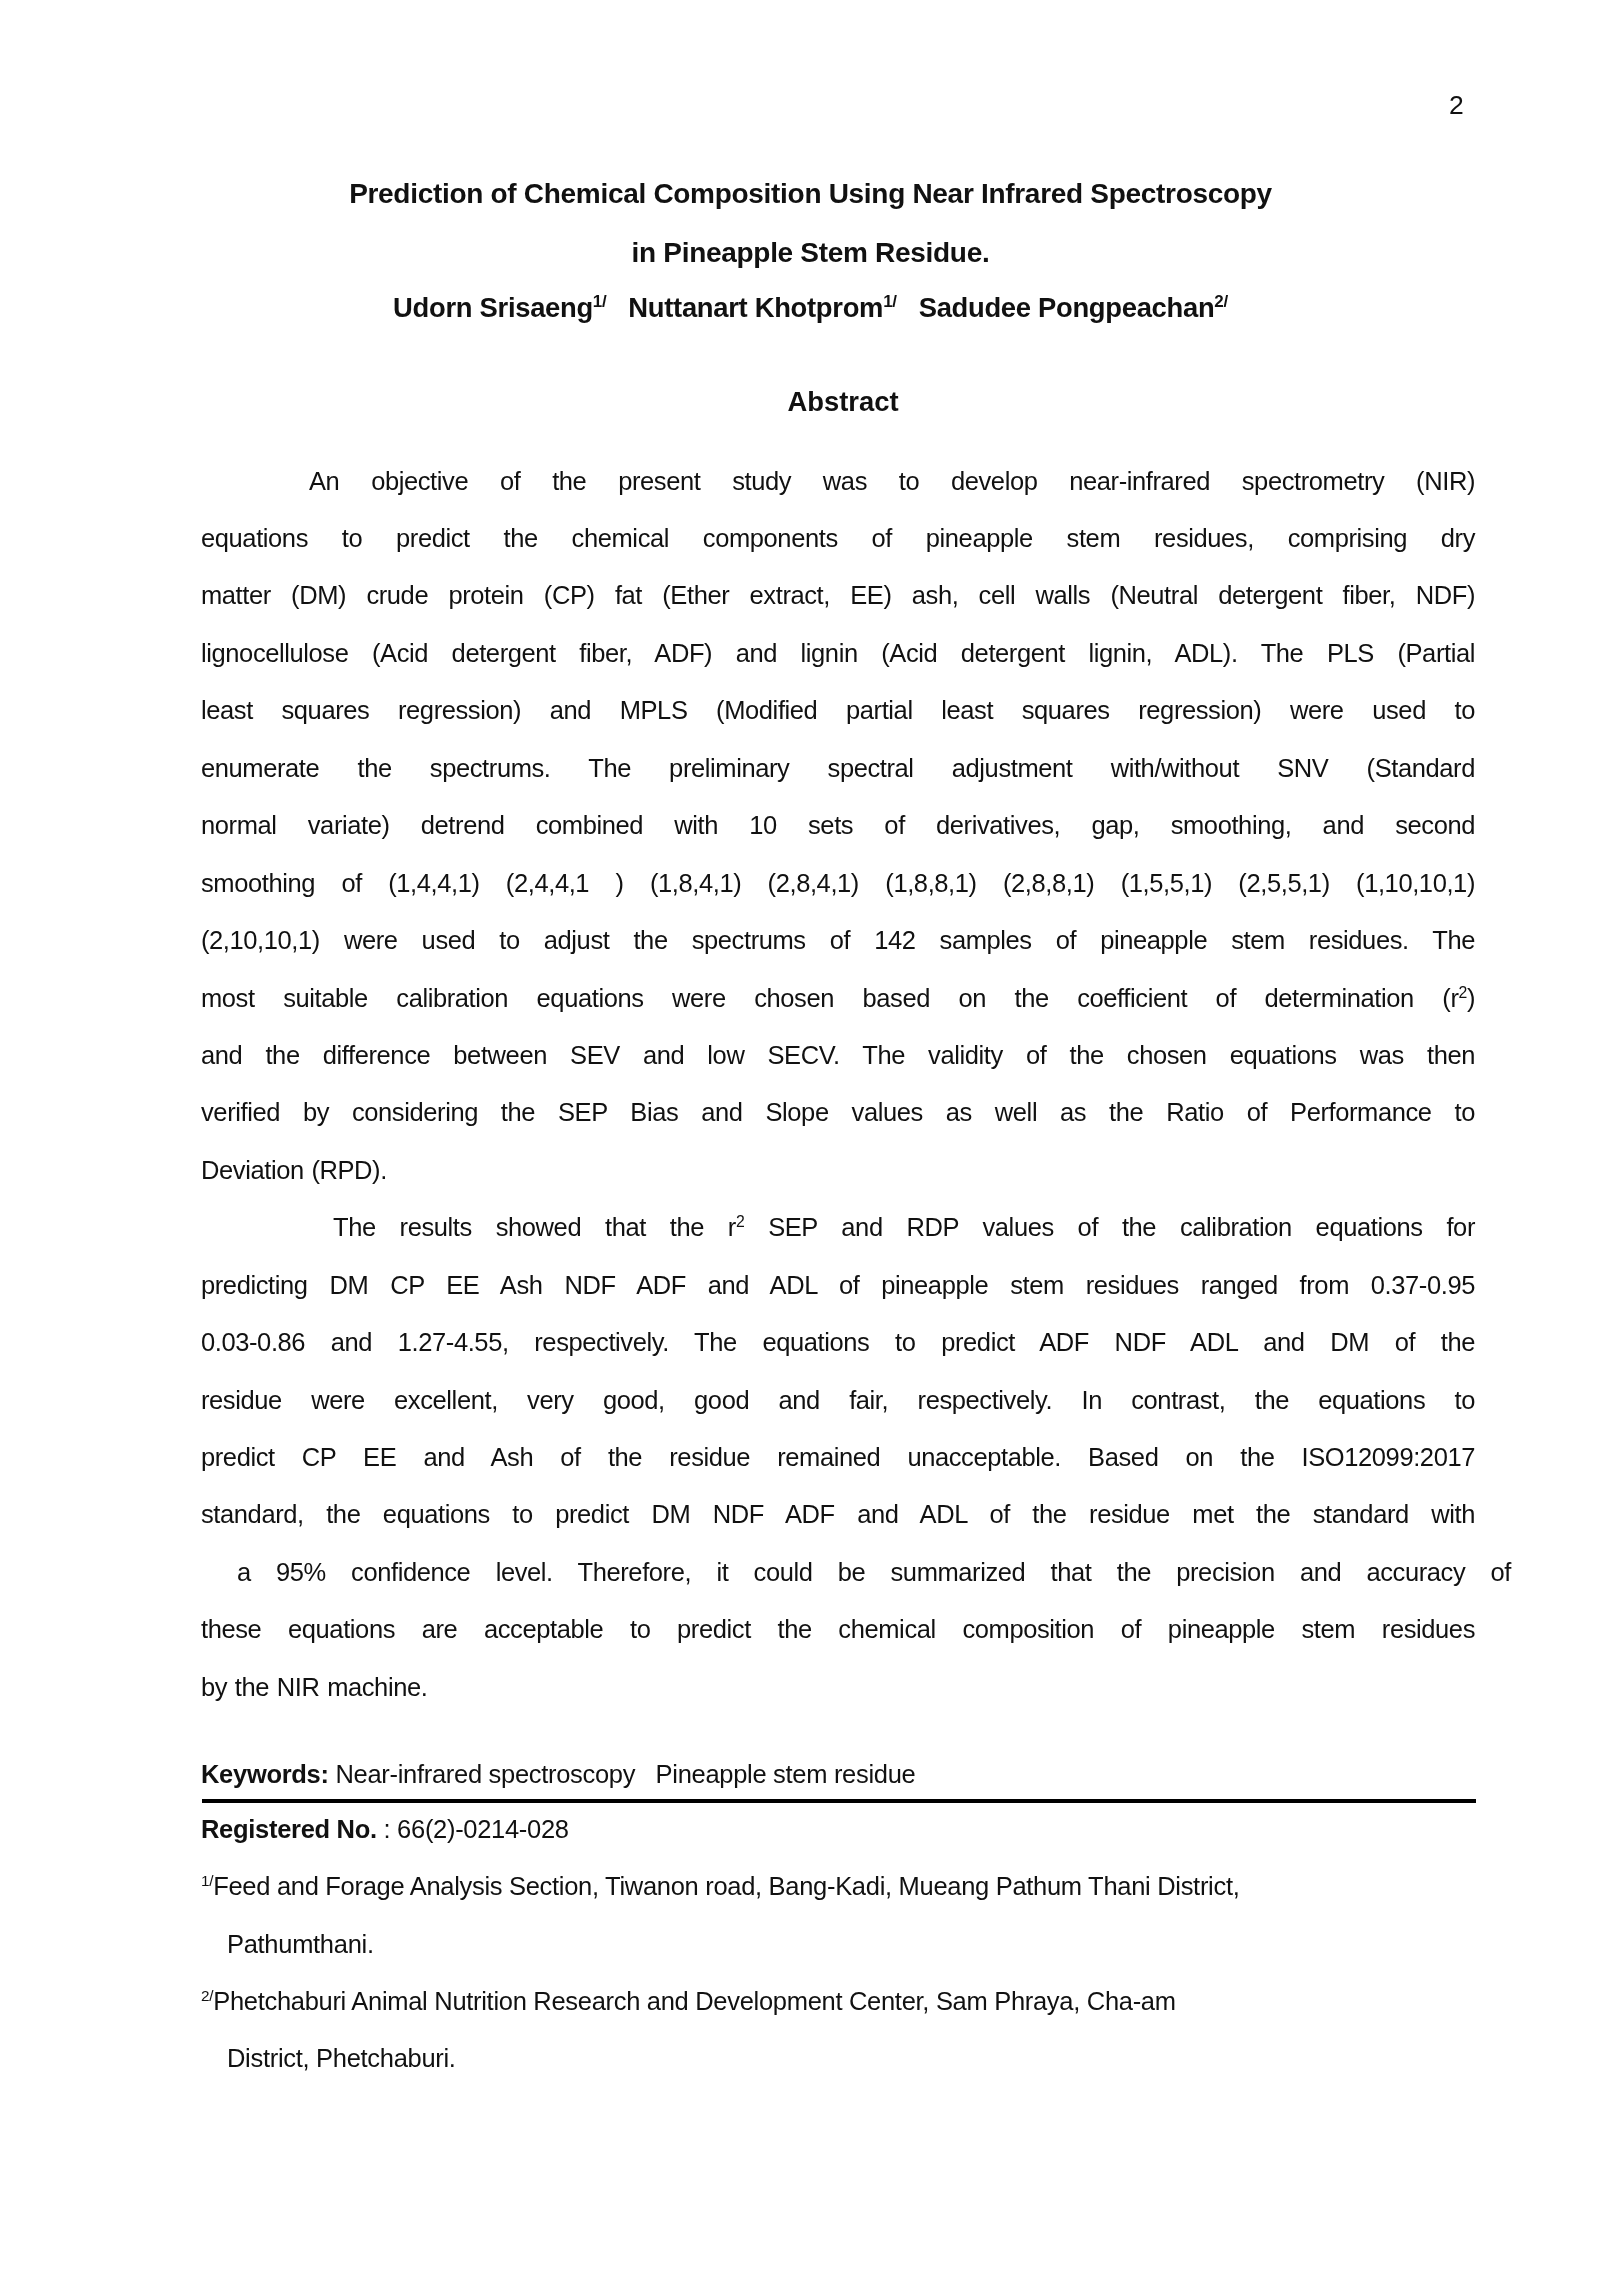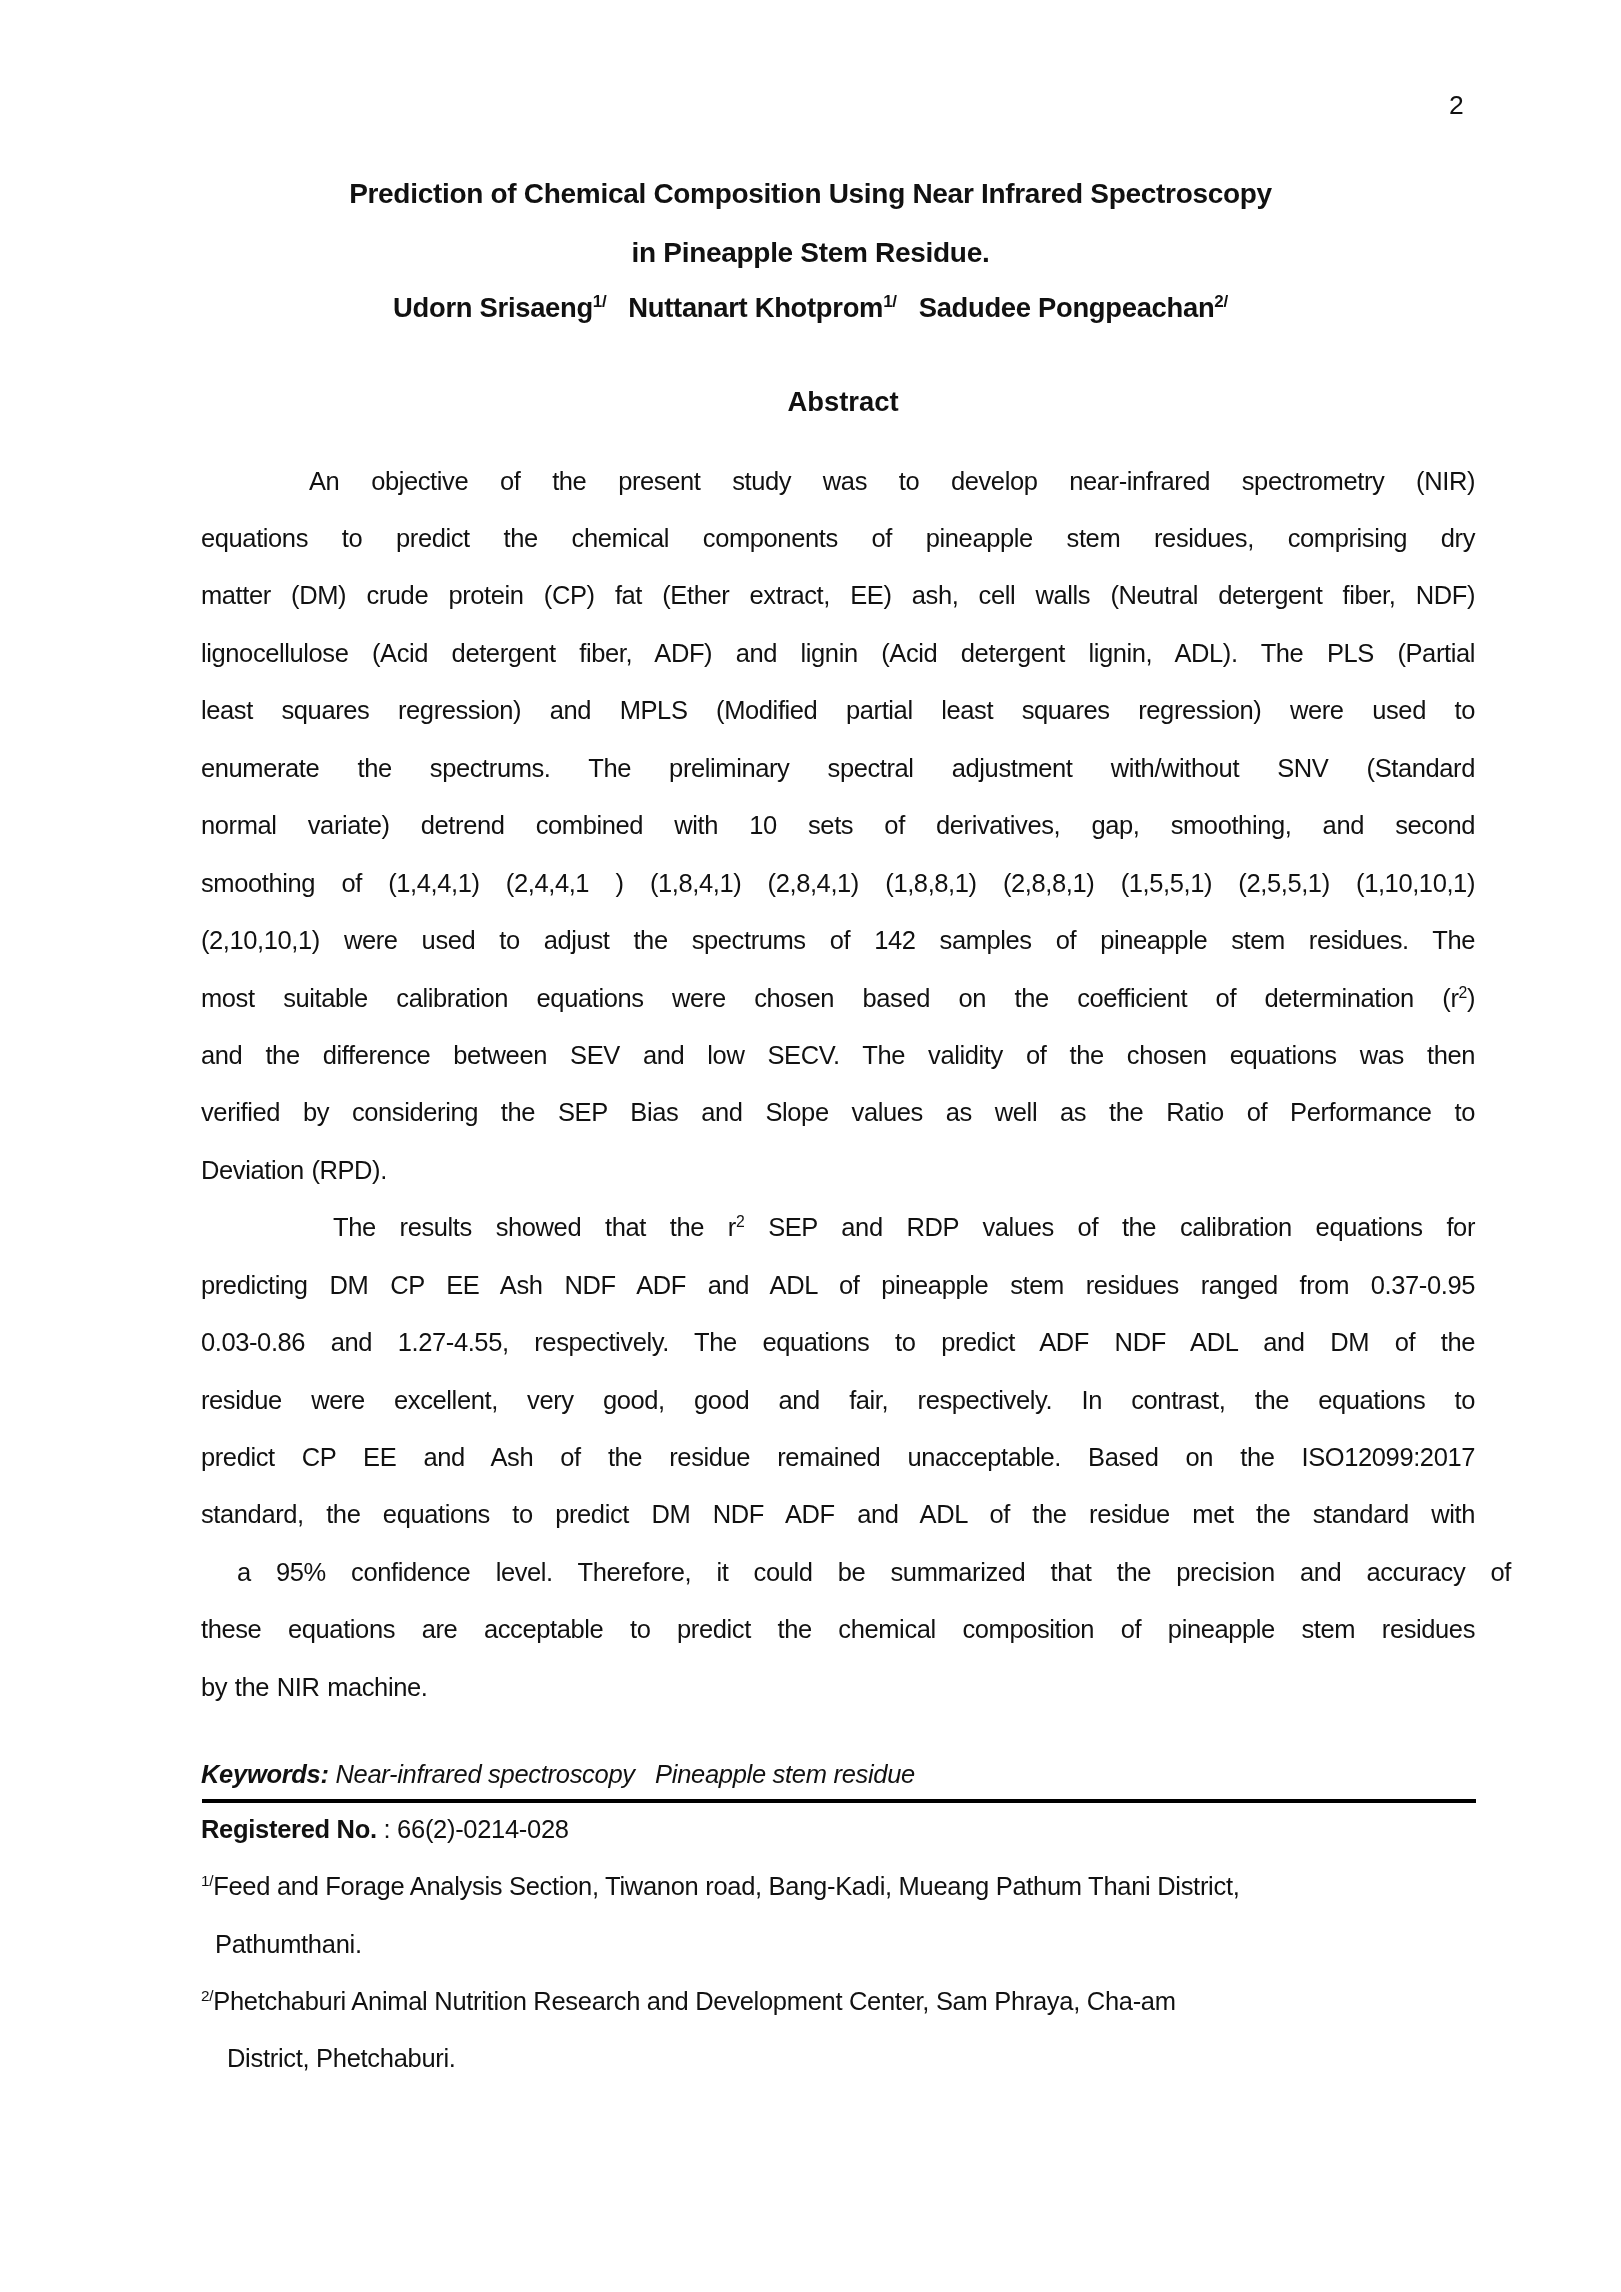--- a/index.html
+++ b/index.html
@@ -14,21 +14,21 @@
              font-size: 27.4px; letter-spacing: -0.3px; font-weight: bold; }
   sup { font-size: 62%; vertical-align: 0; position: relative; top: -0.6em; }
   .abs-head { position: absolute; top: 386px; left: 0; width: 1686px; text-align: center;
               font-size: 27.4px; font-weight: bold; }
   .line { position: absolute; left: 201px; width: 1274px; font-size: 25.5px;
           white-space: nowrap; text-align: justify; text-align-last: justify;
           letter-spacing: -0.4px; word-spacing: 1px; line-height: 31px; }
   .line.indent { left: 309px; width: 1166px; }
   .line.indent2 { left: 333px; width: 1142px; }
   .line.last { text-align-last: left; }
-  .kw { position: absolute; top: 1760px; left: 201px; font-size: 25.5px; letter-spacing: -0.3px; font-style: italic; }
+  .kw { position: absolute; top: 1760px; left: 201px; font-size: 25.5px; letter-spacing: -0.3px; }
   .kw b, .reg b { font-weight: bold; }
   .rule { position: absolute; top: 1799px; left: 202px; width: 1274px; height: 3.9px; background: #000; }
   .reg { position: absolute; top: 1815px; left: 201px; font-size: 25.5px; letter-spacing: -0.3px; }
   .aff { position: absolute; left: 201px; font-size: 25.5px; letter-spacing: -0.3px; white-space: nowrap; }
   .aff.cont { left: 208px; }
   .aff sup { font-size: 60%; }
 </style>
 </head>
 <body>
 
@@ -74,16 +74,16 @@
 
 <div class="kw">
   <b>Keywords:</b><span style="white-space:pre"> Near-infrared spectroscopy   Pineapple stem residue</span>
 </div>
 <div class="rule"></div>
 <div class="reg">
   <b>Registered No.</b><span style="white-space:pre"> : 66(2)-0214-028</span>
 </div>
 
 <div class="aff" style="top:1872px"><sup>1/</sup><span>Feed and Forage Analysis Section, Tiwanon road, Bang-Kadi, Mueang Pathum Thani District,</span></div>
-<div class="aff cont" style="top:1930px; left:215px">Pathumthani.</div>
+<div class="aff cont" style="top:1930px; left:227px">Pathumthani.</div>
 <div class="aff" style="top:1987px"><sup>2/</sup><span>Phetchaburi Animal Nutrition Research and Development Center, Sam Phraya, Cha-am</span></div>
 <div class="aff cont" style="top:2044px; left:227px">District, Phetchaburi.</div>
 
 
 </body></html>

